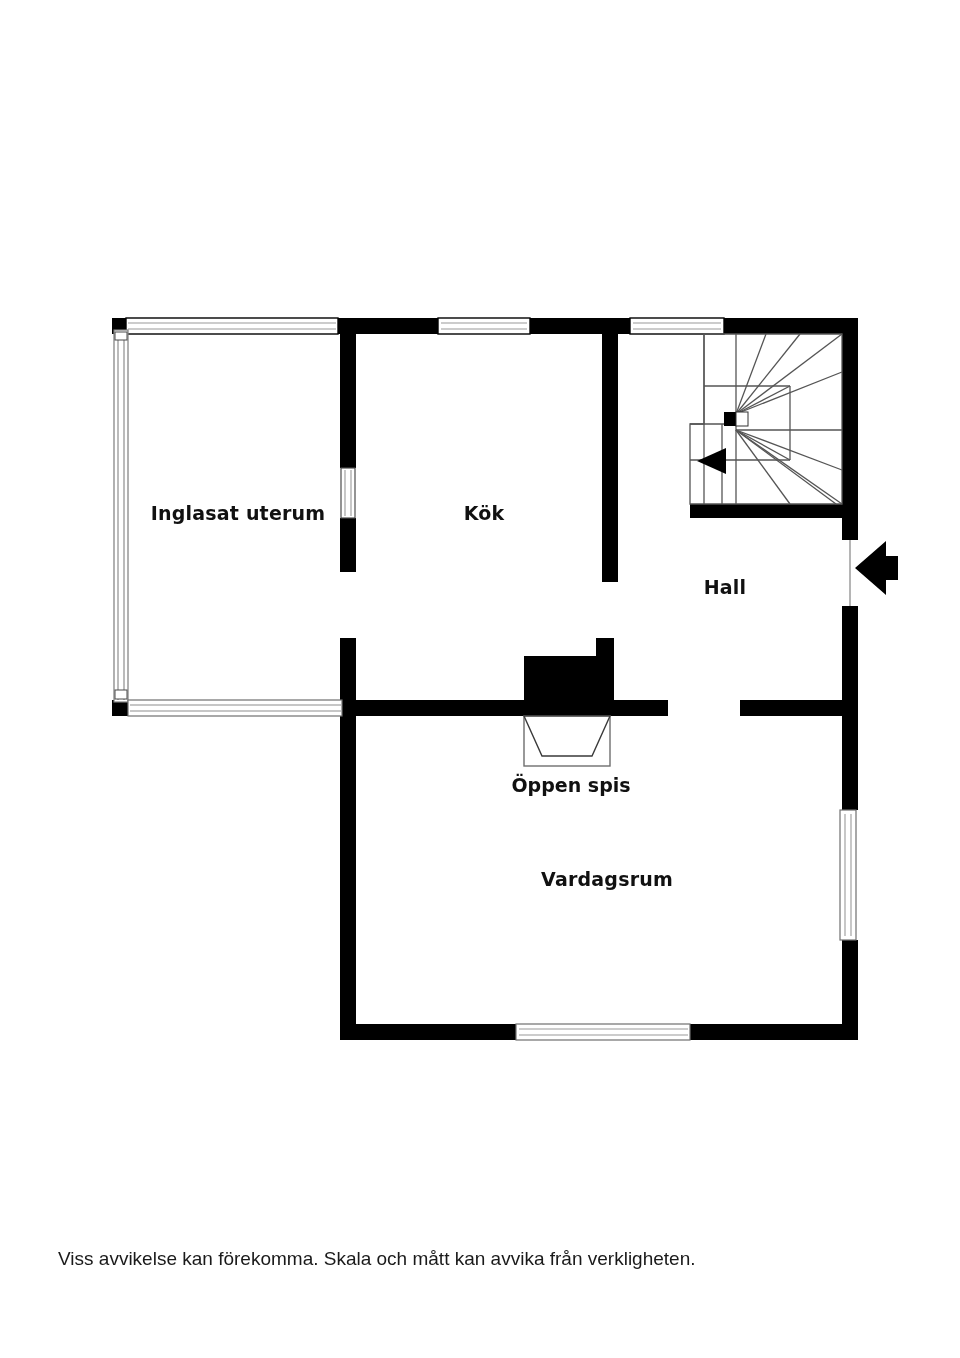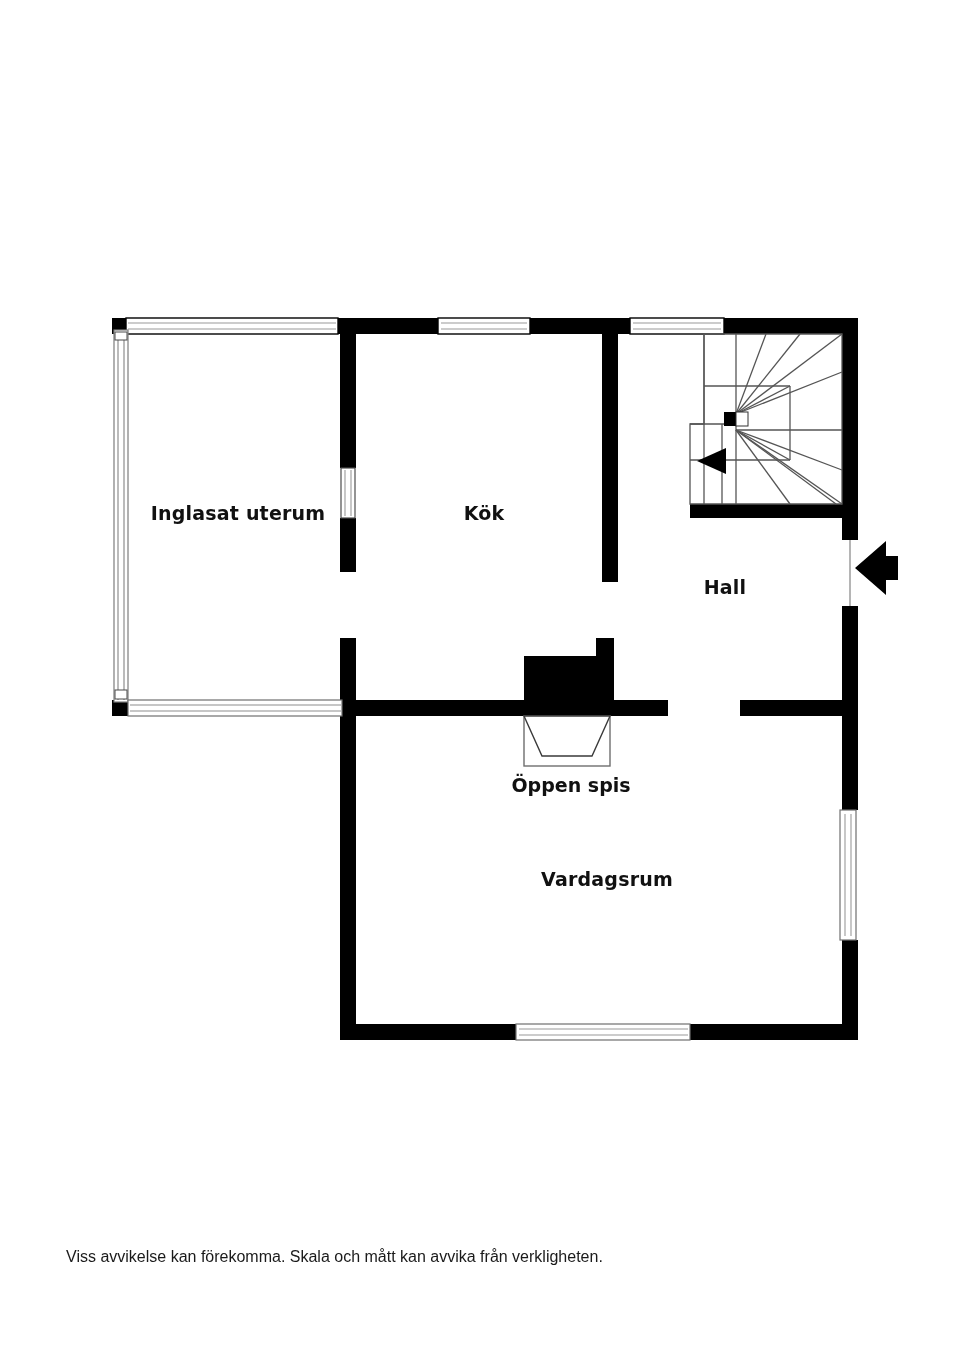--- a/index.html
+++ b/index.html
@@ -37,24 +37,24 @@
   .fixture-label {
     font-family: "DejaVu Sans", "Liberation Sans", sans-serif;
     font-weight: bold;
     font-size: 19px;
     fill: #111111;
     text-anchor: middle;
     dominant-baseline: middle;
   }
   .disclaimer {
     position: absolute;
-    left: 66px;
+    left: 58px;
     top: 1248px;
     font-family: "Liberation Sans", sans-serif;
-    font-size: 16px;
+    font-size: 19px;
     color: #1a1a1a;
     white-space: nowrap;
   }
 </style>
 </head>
 <body>
 
 <div id="plan-wrap">
   <svg id="floorplan-svg" viewBox="0 0 960 1358" xmlns="http://www.w3.org/2000/svg">
 

